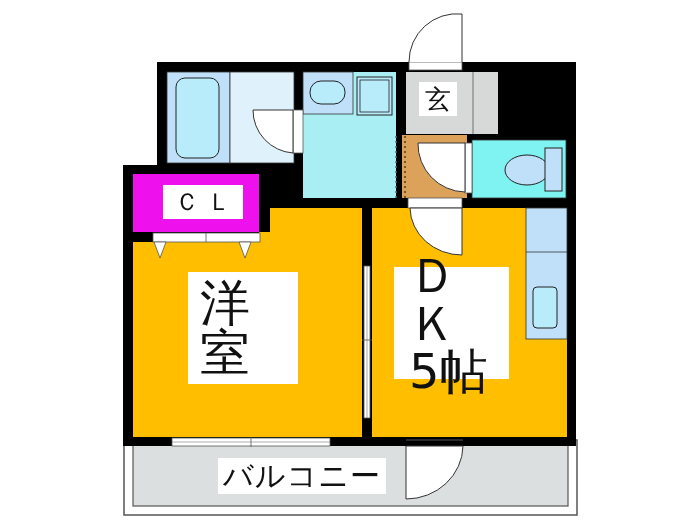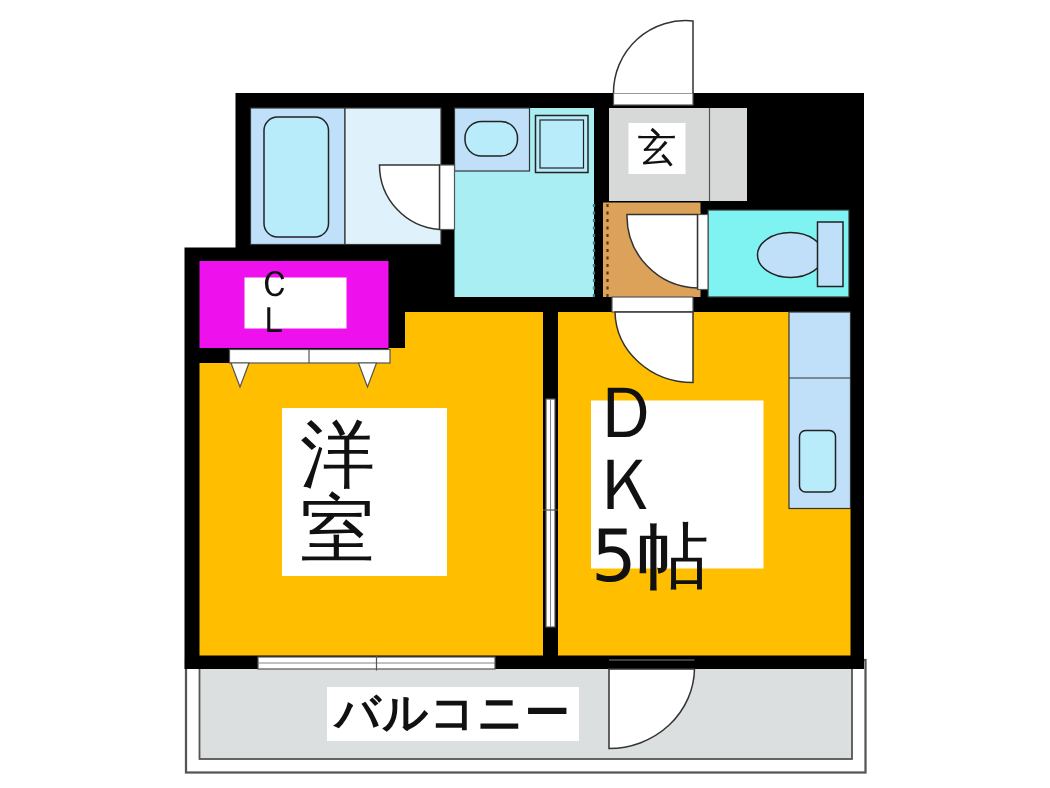--- a/index.html
+++ b/index.html
@@ -1,24 +1,24 @@
 <!DOCTYPE html>
 <html><head>
 <meta charset="utf-8">
 <style>
   html, body { margin: 0; padding: 0; background: #ffffff; }
   body { width: 700px; height: 525px; position: relative; overflow: hidden; font-family: "DejaVu Sans", sans-serif; }
   svg { position: absolute; left: 0; top: 0; }
   .lbl { position: absolute; background: #ffffff; color: #111; display: flex; flex-direction: column; justify-content: center; line-height: 1; }
   #label-yoshitsu { left: 188px; top: 272px; width: 110px; height: 112px; font-size: 50px; padding-left: 12px; box-sizing: border-box; }
-  #label-dk { left: 394px; top: 267px; width: 115px; height: 112px; font-size: 48px; padding-left: 0; box-sizing: border-box; }
+  #label-dk { left: 394px; top: 267px; width: 115px; height: 112px; font-size: 48px; padding-left: 15px; box-sizing: border-box; }
   #label-dk .l1 { letter-spacing: 18px; }
-  #label-cl { left: 163px; top: 185px; width: 68px; height: 34px; font-size: 24px; align-items: center; letter-spacing: 8px; padding-left: 8px; box-sizing: border-box; font-family: "Liberation Sans", sans-serif; }
+  #label-cl { left: 163px; top: 185px; width: 80px; height: 34px; font-size: 24px; align-items: center; letter-spacing: 8px; padding-left: 8px; box-sizing: border-box; font-family: "Liberation Sans", sans-serif; }
   #label-genkan { left: 419px; top: 82px; width: 38px; height: 34px; font-size: 26px; align-items: center; }
-  #label-balcony { left: 218px; top: 458px; width: 168px; height: 36px; font-size: 30px; align-items: center; letter-spacing: 1px; font-weight: bold; }
+  #label-balcony { left: 218px; top: 458px; width: 168px; height: 36px; font-size: 30px; align-items: center; letter-spacing: 1px; }
 </style>
 </head>
 <body>
 
 <svg width="700" height="525" viewBox="0 0 700 525" xmlns="http://www.w3.org/2000/svg">
 
   <g>
     <rect x="124" y="440" width="453" height="75" fill="#ffffff" stroke="#555" stroke-width="1.5"></rect>
     <rect x="133" y="445" width="435" height="61" fill="#dcdfe0" stroke="#555" stroke-width="1.2"></rect>
   </g>

